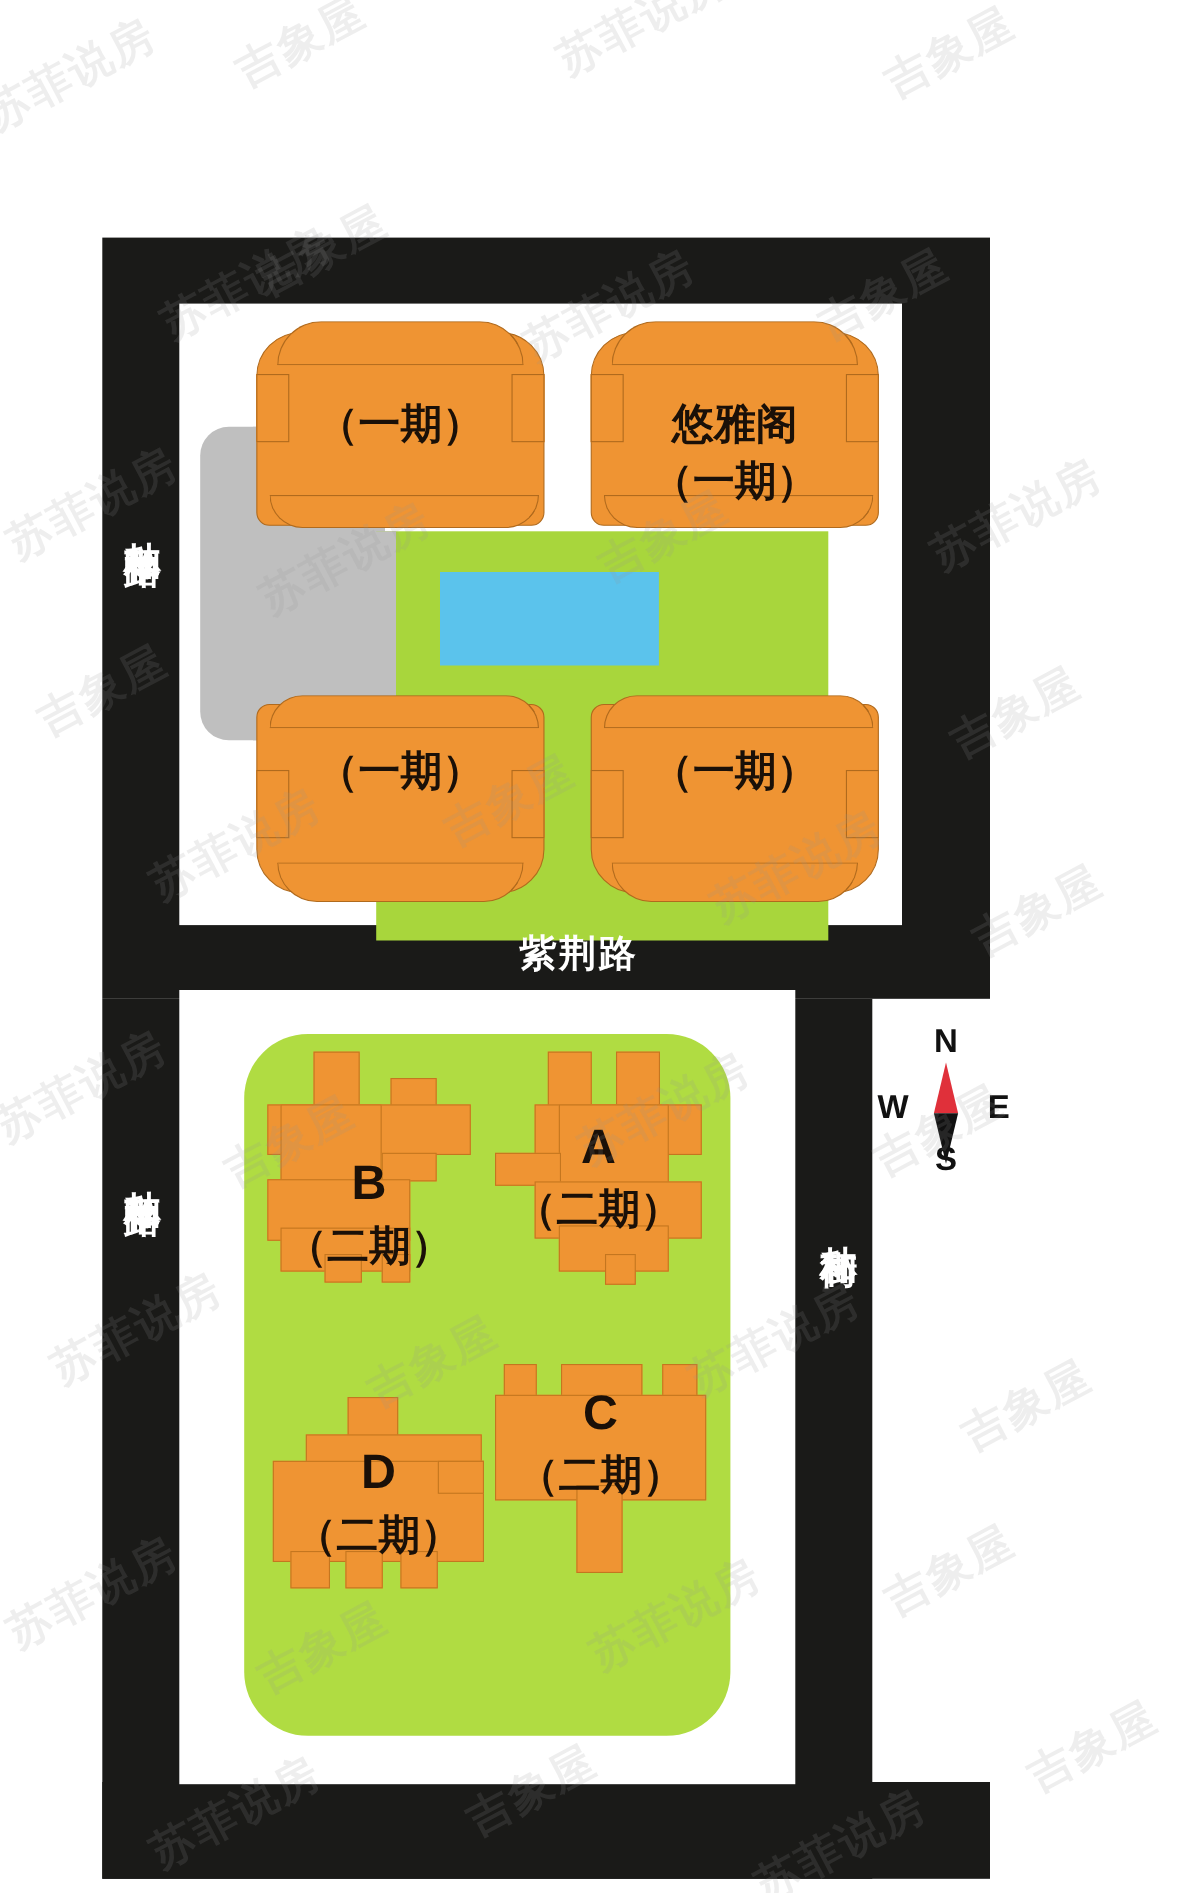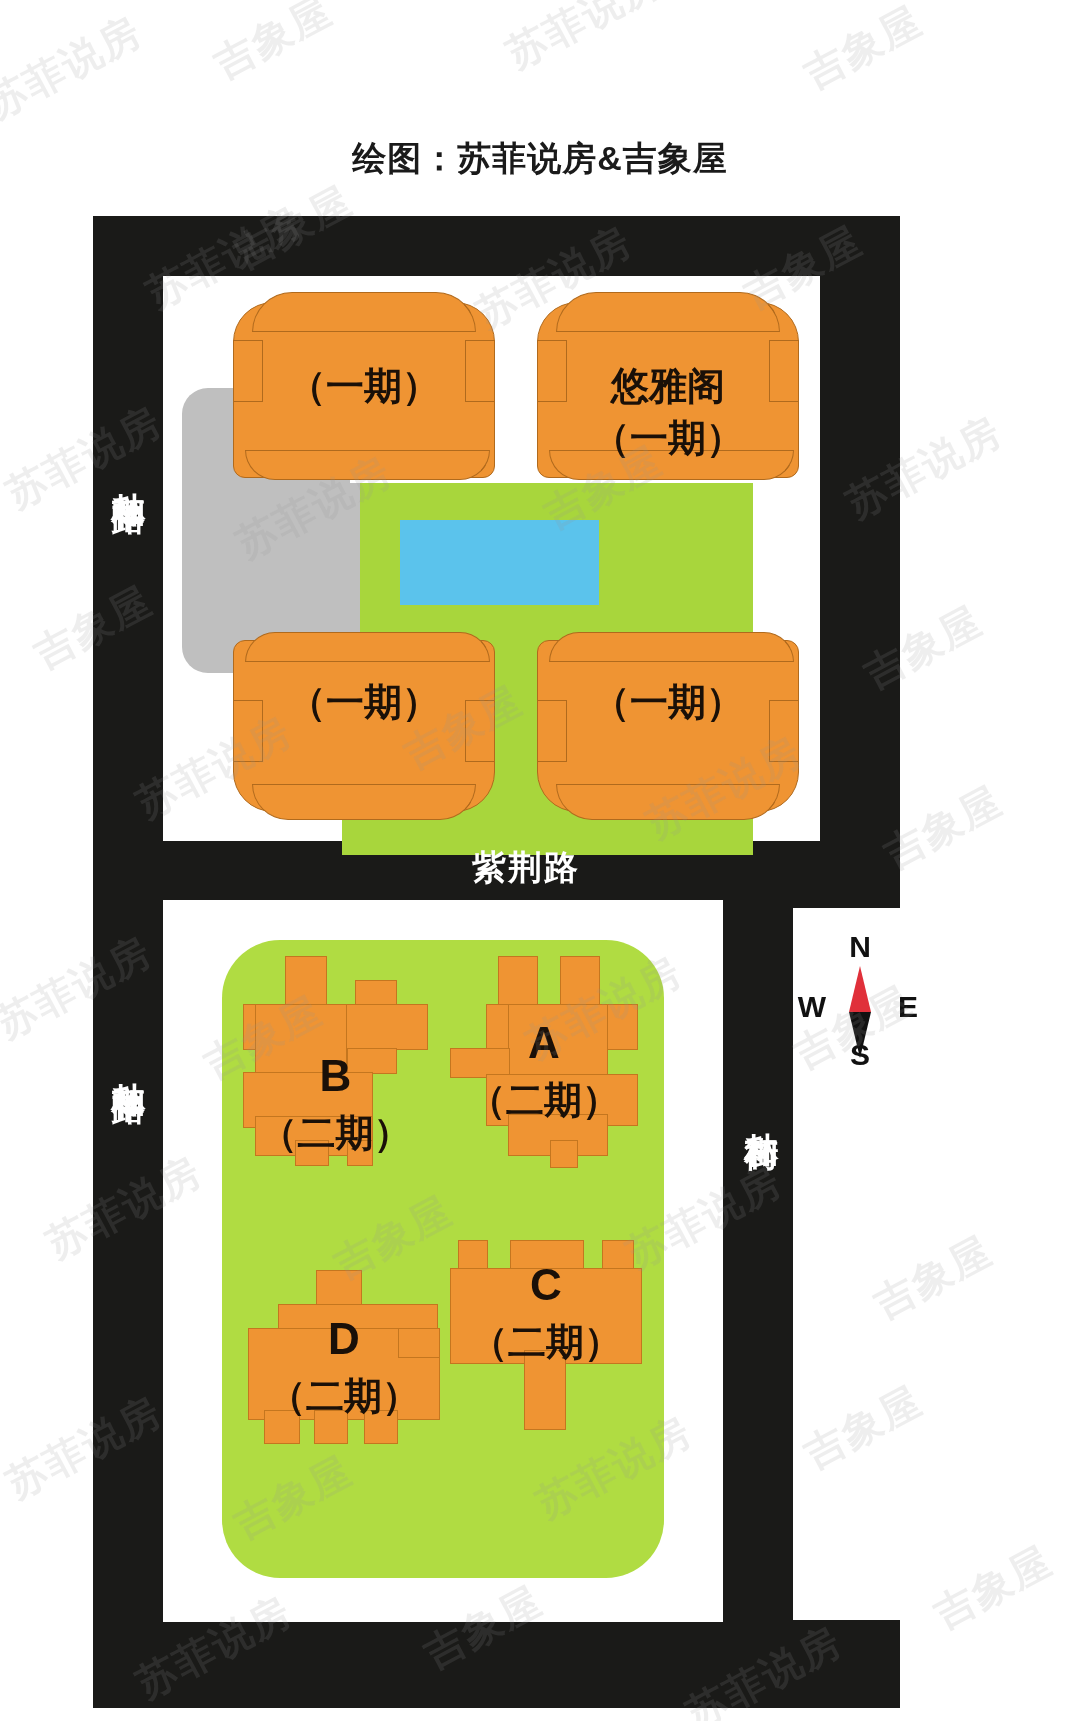--- a/index.html
+++ b/index.html
@@ -195,21 +195,20 @@
     color: rgba(150,150,150,0.16);
     transform: rotate(-28deg);
     white-space: nowrap;
     letter-spacing: 2px;
   }
 </style>
 </head>
 <body>
 
 <div id="header">
-  <div id="page-subtitle">绘图：苏菲说房&amp;吉象屋</div>
 </div>
 
 <div id="map">
 
   <div class="road-mass" style="left:93px; top:16px; width:807px; height:692px;"></div>
 
   <div class="plot-white" style="left:163px; top:76px; width:657px; height:565px;"></div>
 
   <div class="road-label vertical" style="left:104px; top:265px; width:44px;">林和中路</div>
 

